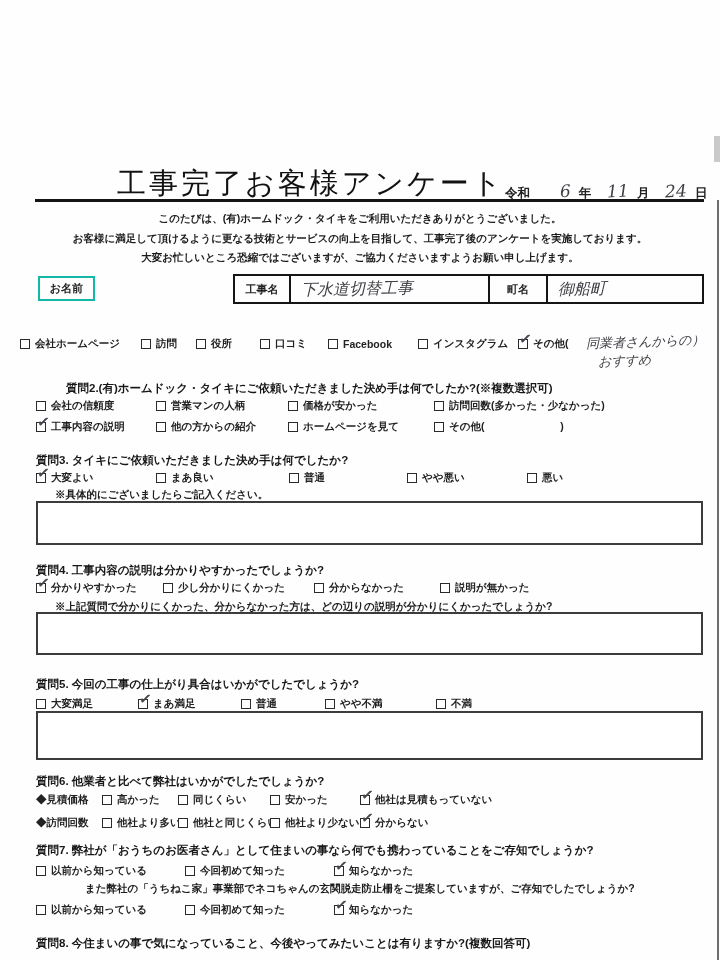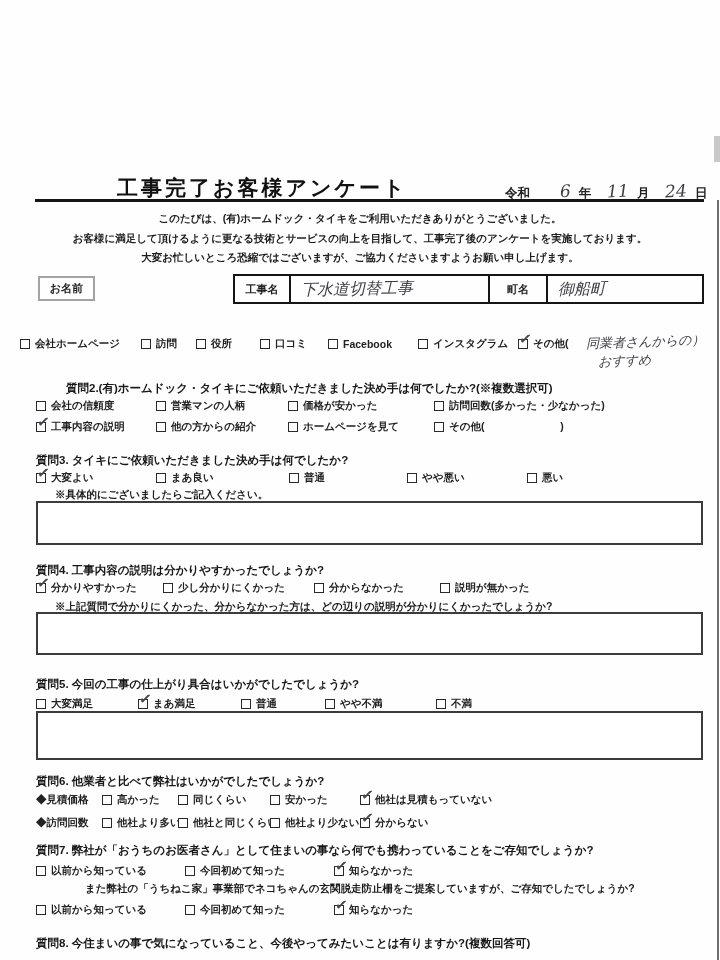--- a/index.html
+++ b/index.html
@@ -5,32 +5,32 @@
   html,body{margin:0;padding:0;background:#ffffff;}
   .sheet{
     position:relative;width:720px;height:960px;margin:0;background:#fefefe;
     font-family:"Liberation Sans",sans-serif;color:#1f1f1f;overflow:hidden;
   }
   .sheet *{box-sizing:border-box;}
   
   .edge-line{position:absolute;right:1px;top:200px;height:760px;width:2px;background:#6e6e6e;}
   .edge-smudge{position:absolute;right:0;top:136px;height:26px;width:6px;background:#c9c9c9;}
   
-  .form-title{position:absolute;left:117px;top:174px;font-size:21px;font-weight:700;letter-spacing:3px;color:#111;}
+  .form-title{position:absolute;left:117px;top:164px;font-size:29px;font-weight:400;letter-spacing:3px;color:#111;}
   .date-line{position:absolute;left:505px;top:181px;font-size:12.5px;font-weight:700;display:flex;align-items:baseline;color:#222;}
   .date-line .unit{margin:0 2px;}
   .rule{position:absolute;left:35px;top:199px;width:669px;height:2.5px;background:#151515;}
   
   .hw{font-family:"DejaVu Serif",serif;font-style:italic;font-weight:400;color:#3f3f46;}
   .date-line .hw{font-size:17px;transform:rotate(-3deg);margin:0 6px 0 14px;}
   .date-line .hw.first{margin-left:30px;}
   
   .intro{position:absolute;left:0;top:209px;width:720px;text-align:center;font-size:10.5px;font-weight:700;line-height:19.5px;color:#1c1c1c;}
   
-  .name-box{position:absolute;left:38px;top:276px;width:57px;height:25px;border:2px solid #a3a3a3;
+  .name-box{position:absolute;left:38px;top:276px;width:57px;height:25px;border:2px solid #14b8a6;
             font-size:11px;font-weight:700;text-align:center;line-height:21px;}
   .info-table{position:absolute;left:233px;top:274px;width:471px;height:30px;border:2px solid #151515;display:flex;}
   .info-table .cell-label{width:56px;border-right:2px solid #151515;font-size:11px;font-weight:700;
             display:flex;align-items:center;justify-content:center;}
   .info-table .cell-label.second{width:60px;border-left:2px solid #151515;}
   .info-table .cell-value{width:197px;display:flex;align-items:center;padding-left:10px;font-size:16px;}
   .info-table .cell-value.last{flex:1;}
   .info-table .hw{transform:rotate(-1deg);}
   
   .qtitle{position:absolute;font-size:11.5px;font-weight:700;white-space:pre;color:#171717;}

